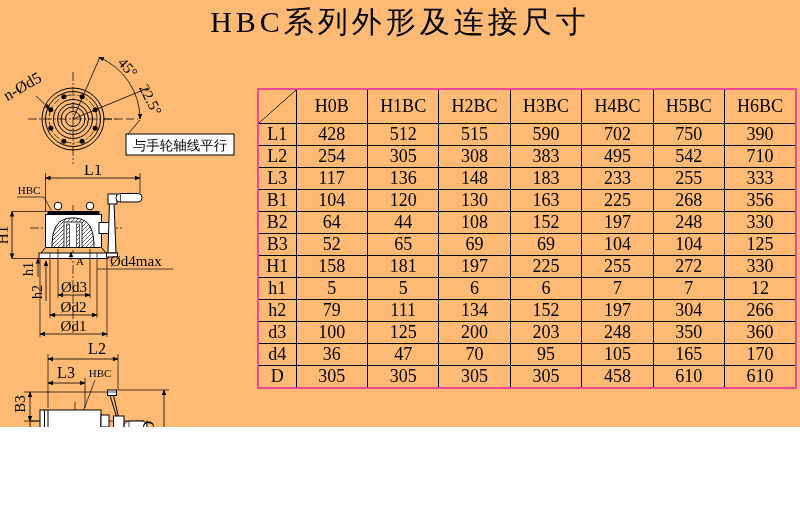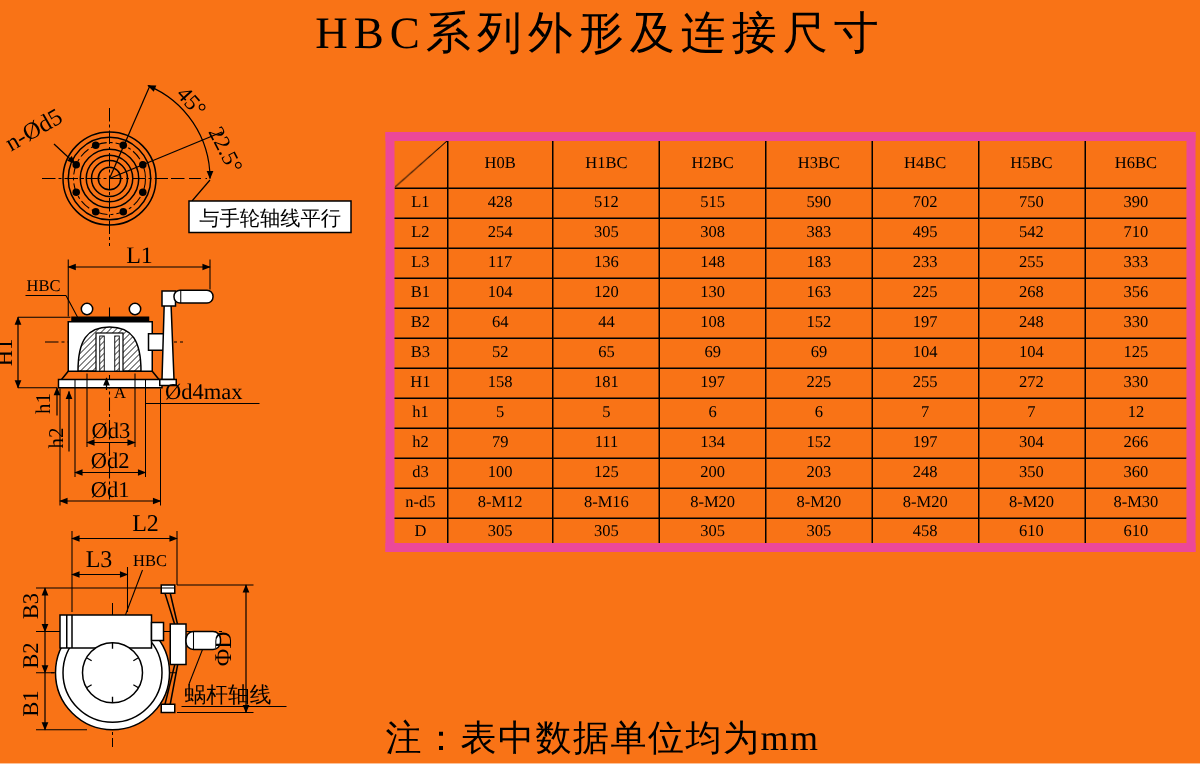--- a/index.html
+++ b/index.html
@@ -1,33 +1,33 @@
 <!DOCTYPE html>
 <html><head>
 <meta charset="utf-8">
 <style>
   html,body { margin:0; padding:0; background:#fff; }
   .page {
-    position:relative; width:800px; height:509px; background:#f97316;
+    position:relative; width:800px; height:427px; background:#fdba74;
     font-family:"Liberation Serif","DejaVu Serif",serif; color:#000; overflow:hidden;
   }
   .title {
     position:absolute; left:0; top:2px; width:800px; text-align:center;
     font-size:30px; font-weight:normal; letter-spacing:4px; margin:0;
   }
   .dwg { position:absolute; left:0; }
   .dwg1 { top:40px; }
   .dwg2 { top:165px; }
   .dwg3 { top:340px; }
   .dwg text { font-family:"Liberation Serif","DejaVu Serif",serif; fill:#000; }
   .dwg line, .dwg path, .dwg rect, .dwg circle, .dwg polyline, .dwg polygon { vector-effect:none; }
   .dims {
     position:absolute; left:257px; top:88px; width:540px;
-    border-collapse:collapse; table-layout:fixed; border:6px solid #ec4899;
-    font-size:11px;
+    border-collapse:collapse; table-layout:fixed; border:2px solid #ec4899;
+    font-size:18px;
   }
   .dims th, .dims td {
     border:1px solid #000; text-align:center; vertical-align:middle;
     padding:0; font-weight:normal; overflow:hidden; white-space:nowrap;
   }
   .dims thead tr { height:34px; }
   .dims tbody tr { height:20px; }
   .corner {
     background-image:linear-gradient(to bottom right,
       transparent calc(50% - 0.6px), #000 50%, transparent calc(50% + 0.6px));
@@ -359,28 +359,28 @@
           <th>d3</th>
           <td>100</td>
           <td>125</td>
           <td>200</td>
           <td>203</td>
           <td>248</td>
           <td>350</td>
           <td>360</td>
         </tr>
         <tr>
-          <th>n-d5</th>
-          <td>8-M12</td>
-          <td>8-M16</td>
-          <td>8-M20</td>
-          <td>8-M20</td>
-          <td>8-M20</td>
-          <td>8-M20</td>
-          <td>8-M30</td>
+          <th>d4</th>
+          <td>36</td>
+          <td>47</td>
+          <td>70</td>
+          <td>95</td>
+          <td>105</td>
+          <td>165</td>
+          <td>170</td>
         </tr>
         <tr>
           <th>D</th>
           <td>305</td>
           <td>305</td>
           <td>305</td>
           <td>305</td>
           <td>458</td>
           <td>610</td>
           <td>610</td>

